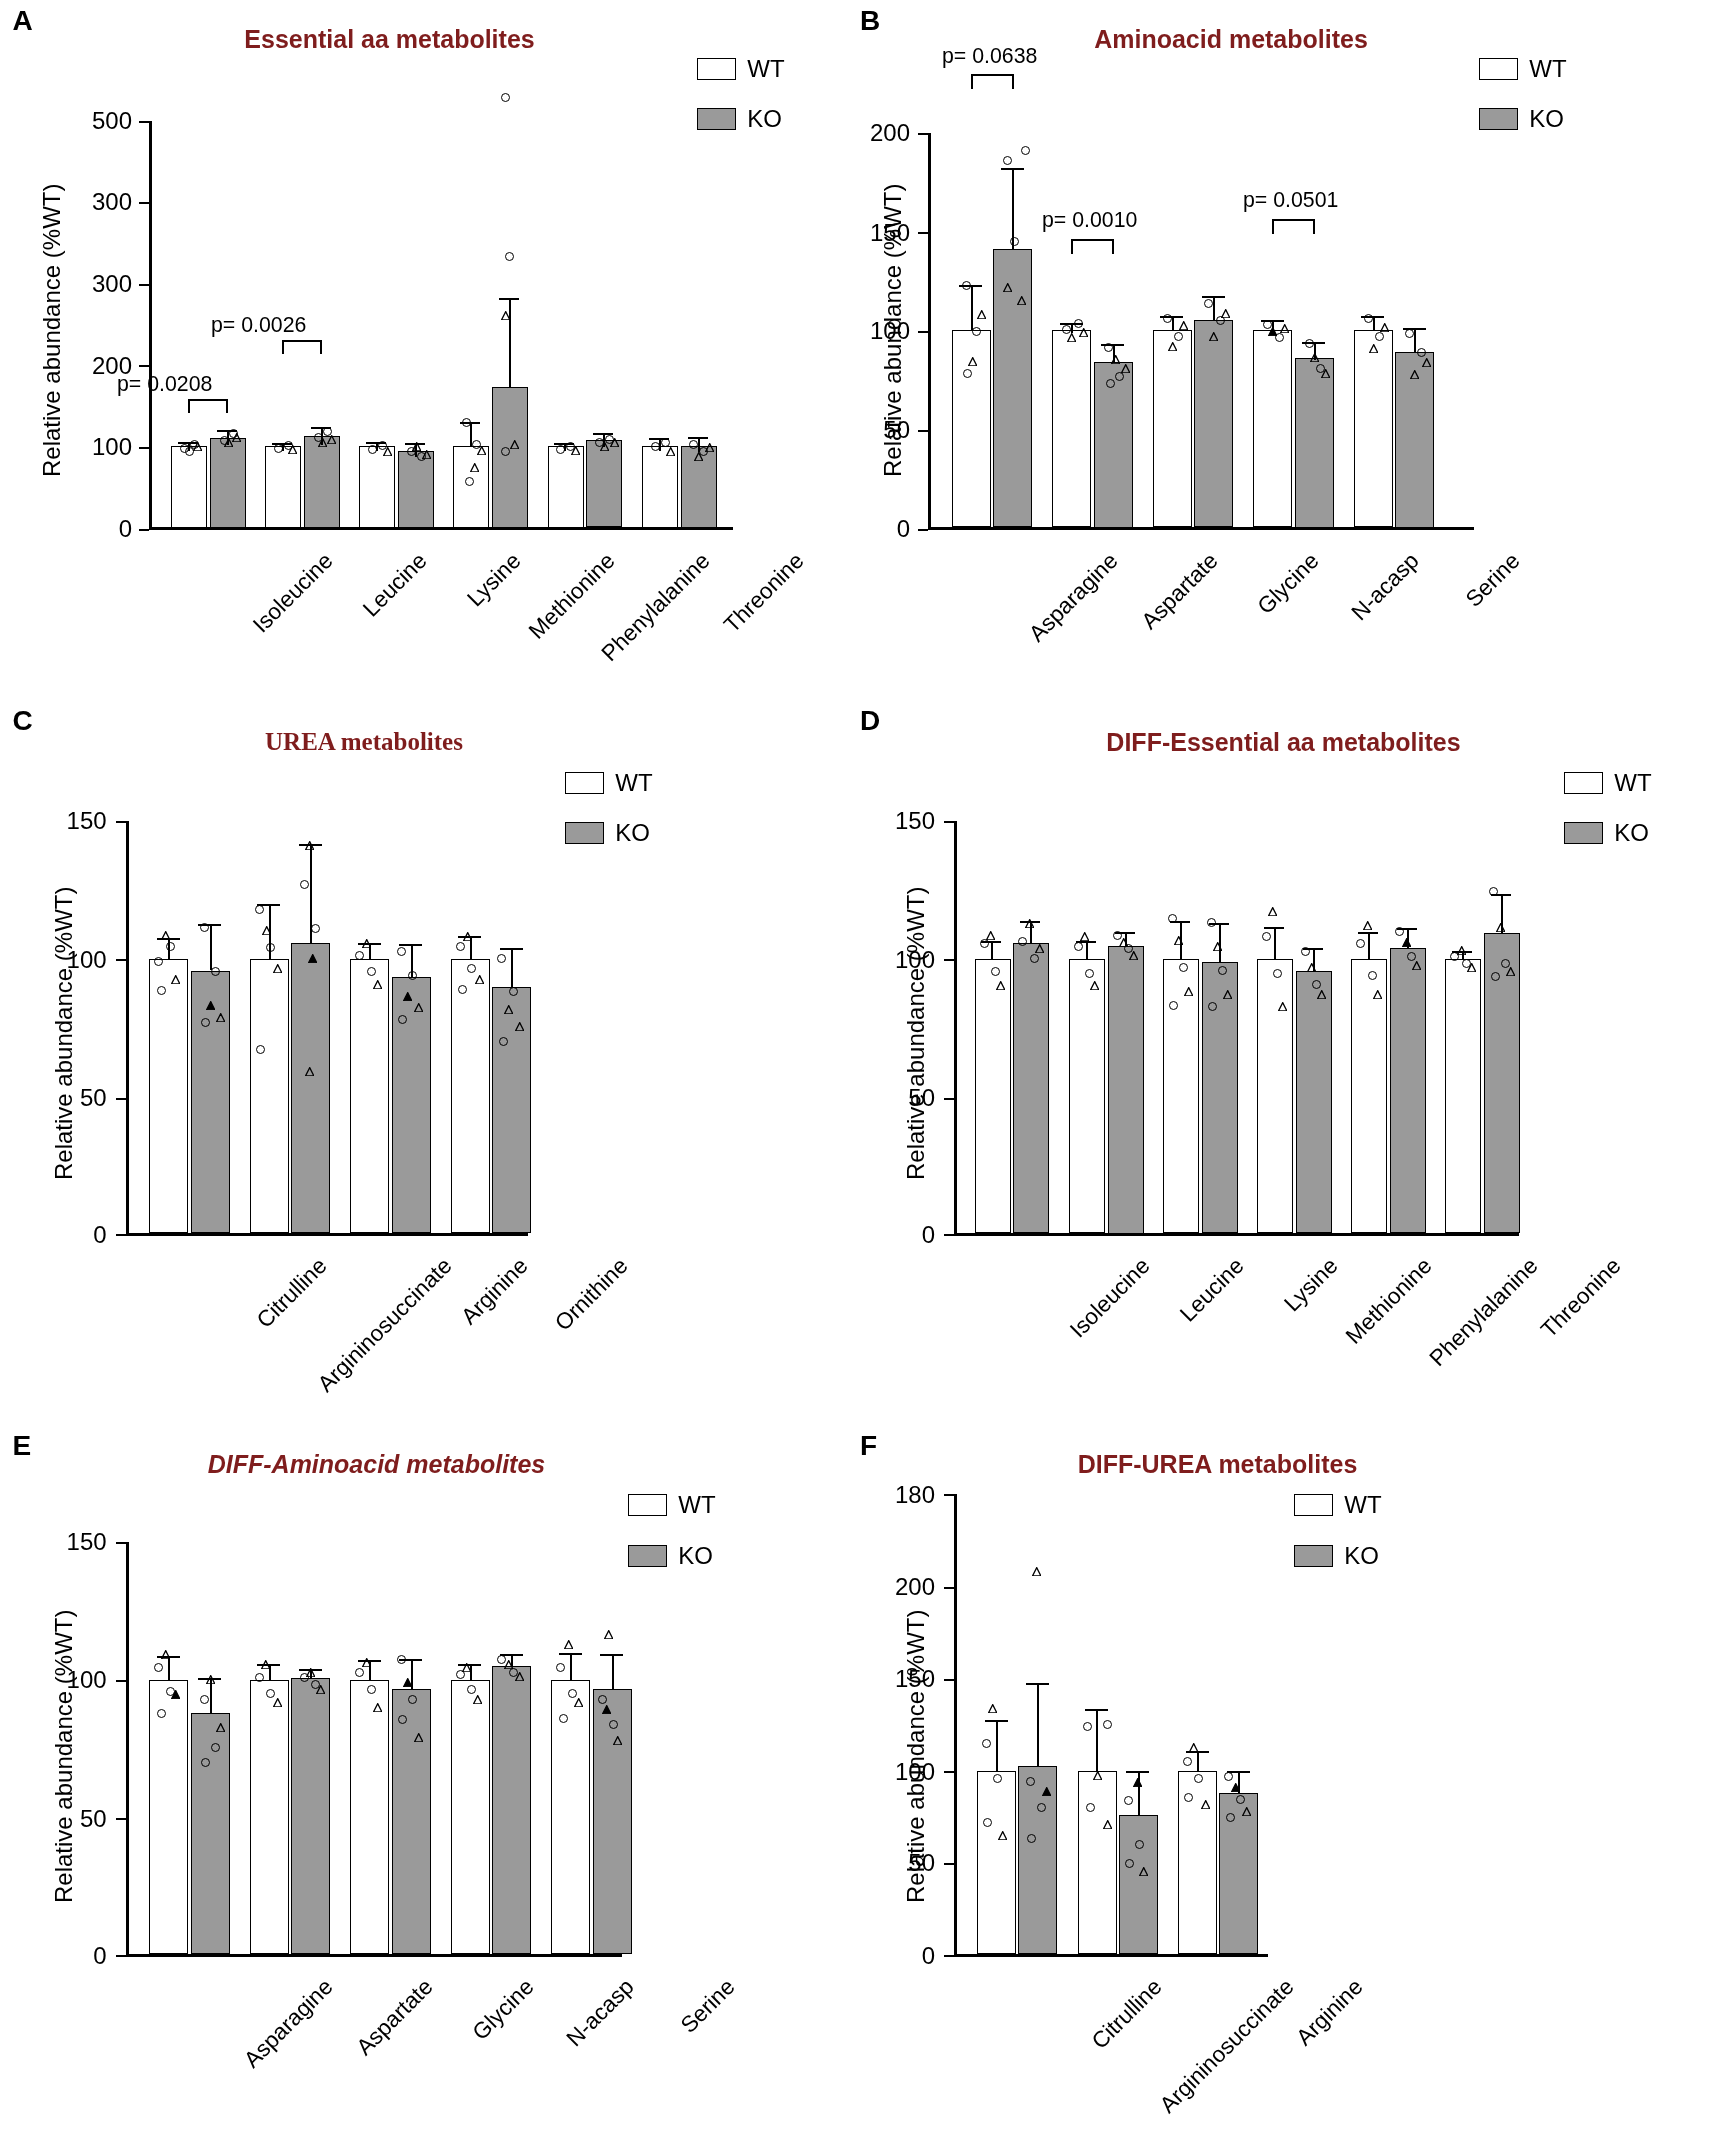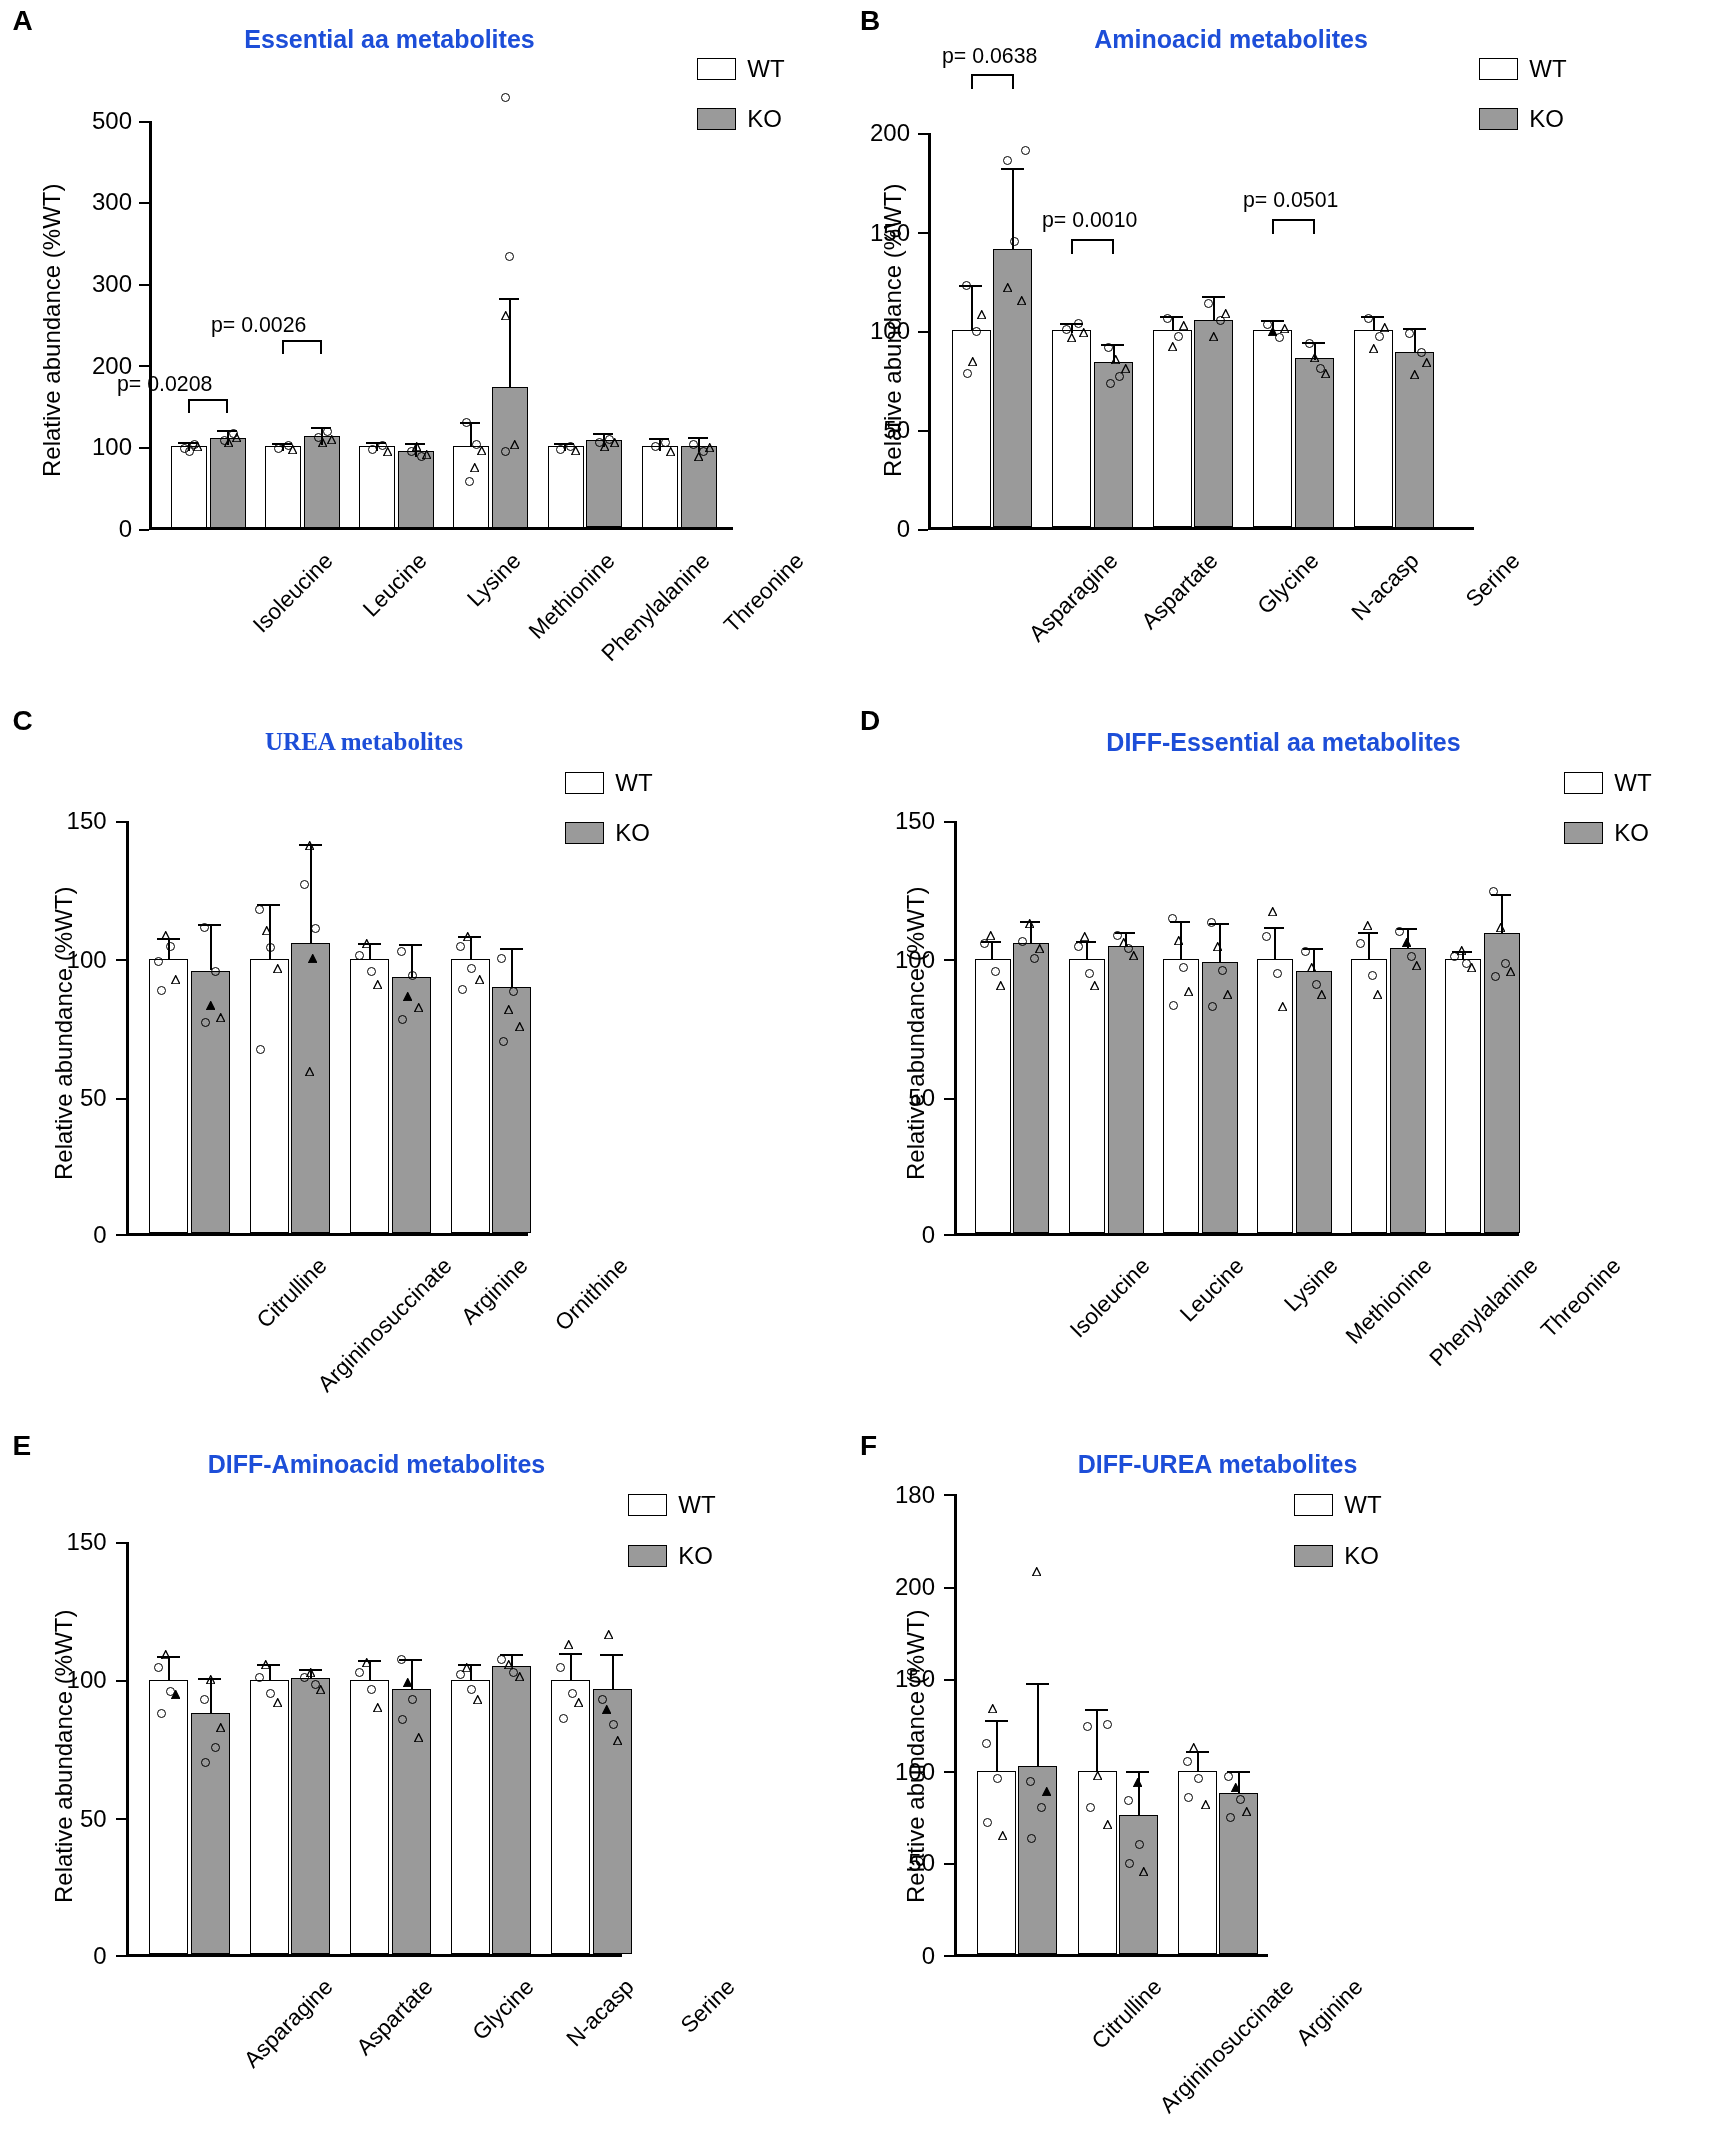--- a/index.html
+++ b/index.html
@@ -19,21 +19,21 @@
   .panel-letter {
     position: absolute;
     font-size: 28px;
     font-weight: bold;
     color: #000;
   }
   .panel-title {
     position: absolute;
     font-size: 25px;
     font-weight: bold;
-    color: #1d4ed8;
+    color: #7f1d1d;
     text-align: center;
     white-space: nowrap;
   }
   .ylabel {
     position: absolute;
     font-size: 24px;
     color: #000;
     transform-origin: left top;
     transform: rotate(-90deg);
     white-space: nowrap;
@@ -948,21 +948,21 @@
   <div class="xcat" style="left:936px; top:1253px; width:201px;">Isoleucine</div>
   <div class="xcat" style="left:1030px; top:1253px; width:201px;">Leucine</div>
   <div class="xcat" style="left:1124px; top:1253px; width:201px;">Lysine</div>
   <div class="xcat" style="left:1218px; top:1253px; width:201px;">Methionine</div>
   <div class="xcat" style="left:1312px; top:1253px; width:213px;">Phenylalanine</div>
   <div class="xcat" style="left:1407px; top:1253px; width:201px;">Threonine</div>
 </div>
 
 <div class="panel">
   <div class="panel-letter" style="left:12.6px; top:1430px;">E</div>
-  <div class="panel-title" style="left:94px; top:1450px; width:565px;">DIFF-Aminoacid metabolites</div>
+  <div class="panel-title" style="left:94px; top:1450px; width:565px;font-style:italic;">DIFF-Aminoacid metabolites</div>
   <div class="ylabel" style="left:50px; top:1903px;">Relative abundance (%WT)</div>
 
   <div class="legend">
     <div class="legend-row" style="left:628px; top:1491px;">
       <span class="legend-swatch wt"></span>
       <span class="legend-label">WT</span>
     </div>
     <div class="legend-row" style="left:628px; top:1542px;">
       <span class="legend-swatch ko"></span>
       <span class="legend-label">KO</span>

